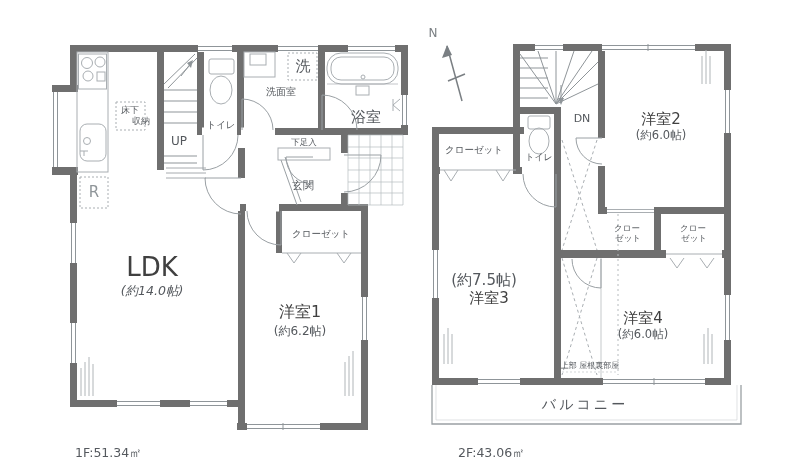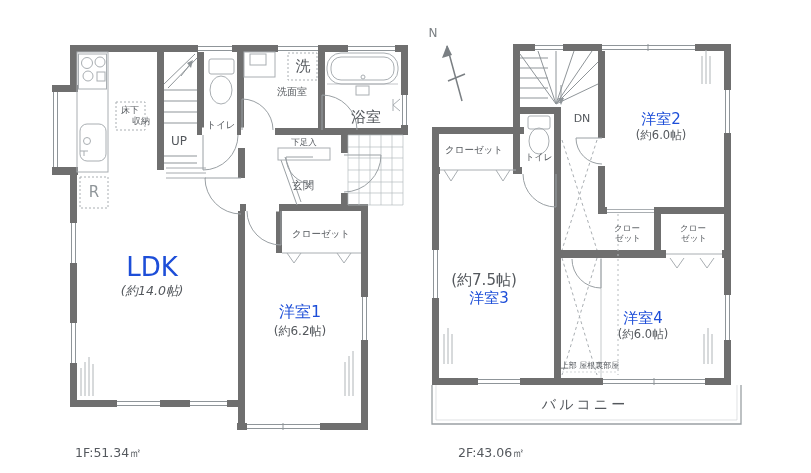--- a/index.html
+++ b/index.html
@@ -1,21 +1,21 @@
 <!DOCTYPE html>
 <html><head>
 <meta charset="utf-8">
 <style>
   html,body{margin:0;padding:0;background:#fff;}
   .canvas{position:relative;width:811px;height:473px;background:#ffffff;overflow:hidden;
           font-family:"DejaVu Sans","Liberation Sans",sans-serif;}
   svg{position:absolute;left:0;top:0;}
   .lbl{position:absolute;transform:translate(-50%,-50%);white-space:nowrap;
        color:#54585d;line-height:1;}
-  .lbl.big{color:#1d4ed8;}
+  .lbl.big{color:#404040;}
   .area-lbl{position:absolute;color:#55595e;font-size:12.5px;white-space:nowrap;}
   .wall{fill:#6f6f6f;}
   .thin{stroke:#9aa0a4;fill:none;}
   .fix{stroke:#a9aeb2;fill:none;}
   .dash{stroke:#a9aeb2;fill:none;stroke-dasharray:3,3;}
 </style>
 </head>
 <body>
 
 <div class="canvas">
@@ -256,21 +256,21 @@
 </svg>
 
 <div class="lbl big" style="left:152px;top:267px;font-size:26px;">LDK</div>
 <div class="lbl" style="left:152px;top:291px;font-size:12.5px;font-style:italic;">(約14.0帖)</div>
 <div class="lbl big" style="left:300px;top:312px;font-size:16px;">洋室1</div>
 <div class="lbl" style="left:300px;top:331px;font-size:12px;">(約6.2帖)</div>
 <div class="lbl" style="left:321px;top:234px;font-size:9.5px;">クローゼット</div>
 <div class="lbl" style="left:303px;top:185px;font-size:11px;">玄関</div>
 <div class="lbl" style="left:304px;top:142px;font-size:8.5px;">下足入</div>
 <div class="lbl" style="left:366px;top:117px;font-size:15px;">浴室</div>
-<div class="lbl" style="left:281px;top:92px;font-size:10px;margin-left:11px;">洗面室</div>
+<div class="lbl" style="left:281px;top:92px;font-size:10px;">洗面室</div>
 <div class="lbl" style="left:303px;top:66px;font-size:15px;">洗</div>
 <div class="lbl" style="left:221px;top:125px;font-size:9.5px;">トイレ</div>
 <div class="lbl" style="left:179px;top:141px;font-size:12px;">UP</div>
 <div class="lbl" style="left:130px;top:110px;font-size:9px;">床下</div>
 <div class="lbl" style="left:130px;top:121px;font-size:9px;margin-left:11px;">収納</div>
 <div class="lbl" style="left:94px;top:192px;font-size:15px;color:#8f9599;">R</div>
 <div class="area-lbl" style="left:75px;top:445px;">1F:51.34㎡</div>
 
 <div class="lbl" style="left:433px;top:33px;font-size:12px;color:#7a7f83;">N</div>
 <div class="lbl" style="left:582px;top:118px;font-size:11px;">DN</div>

